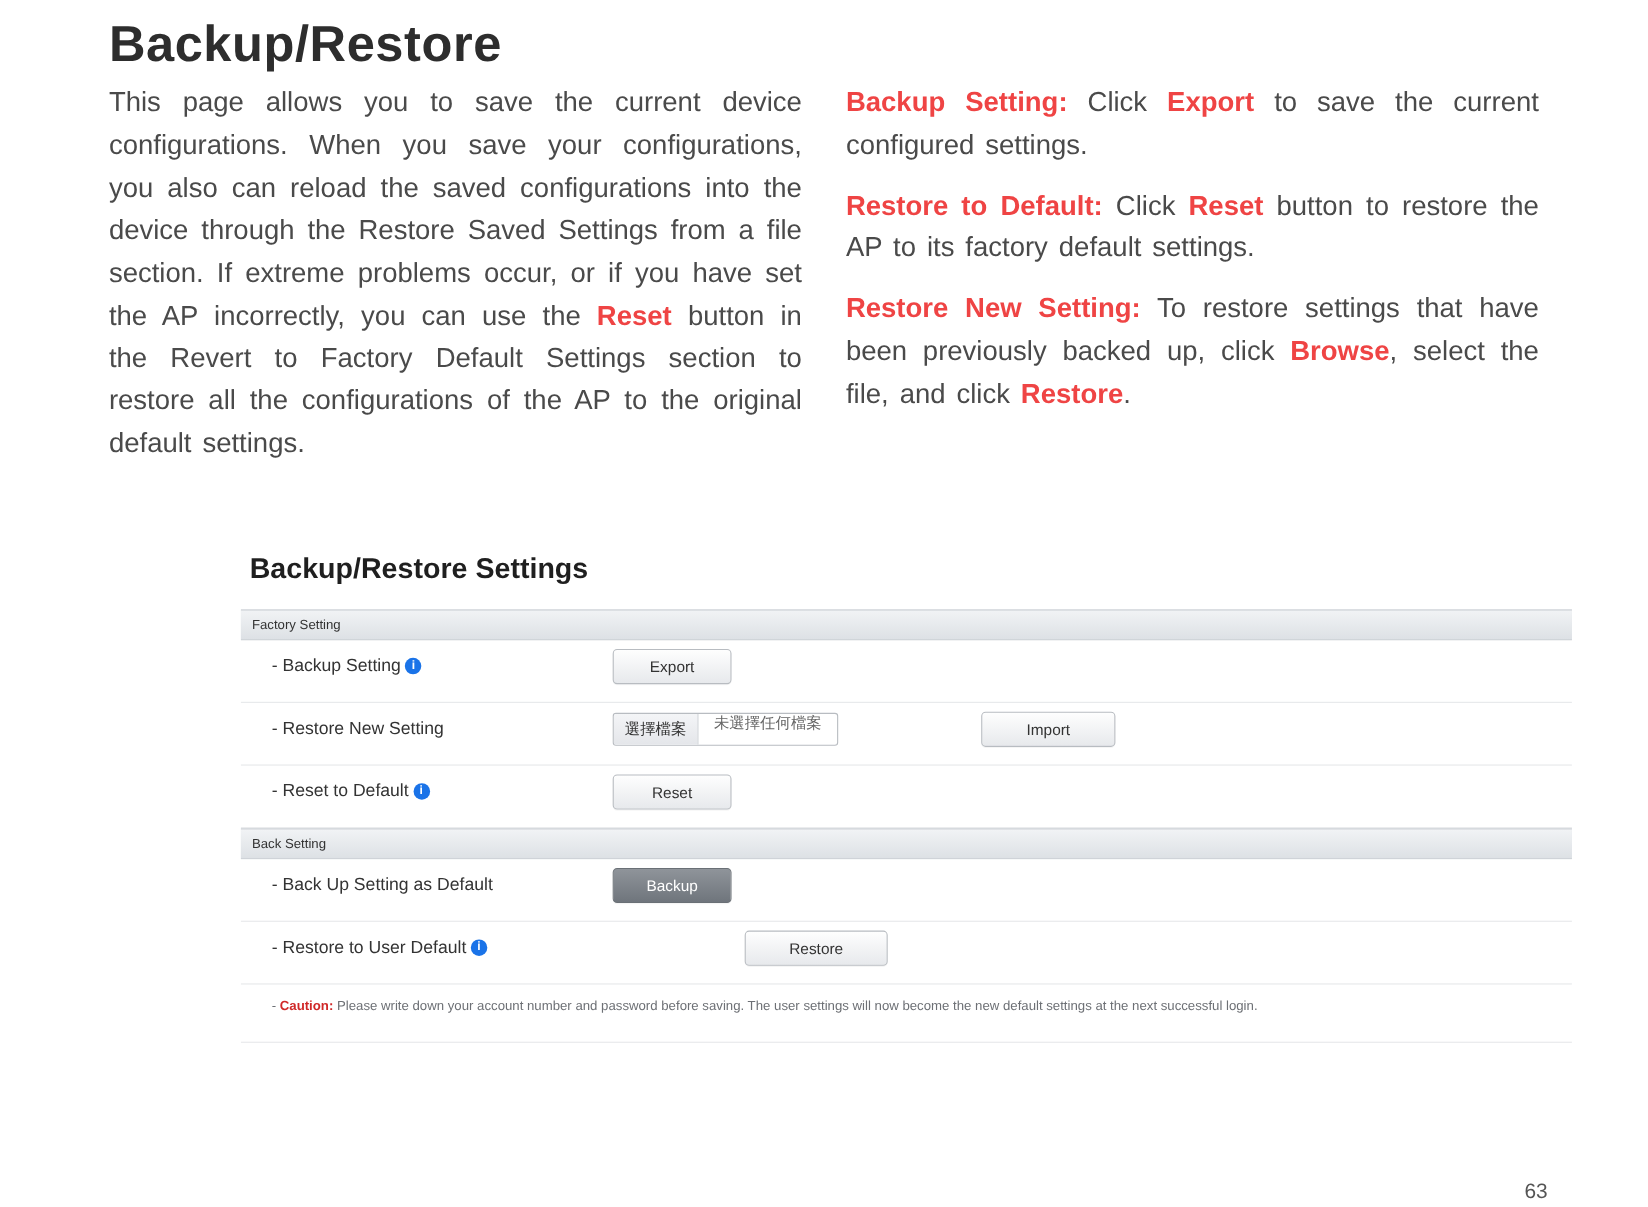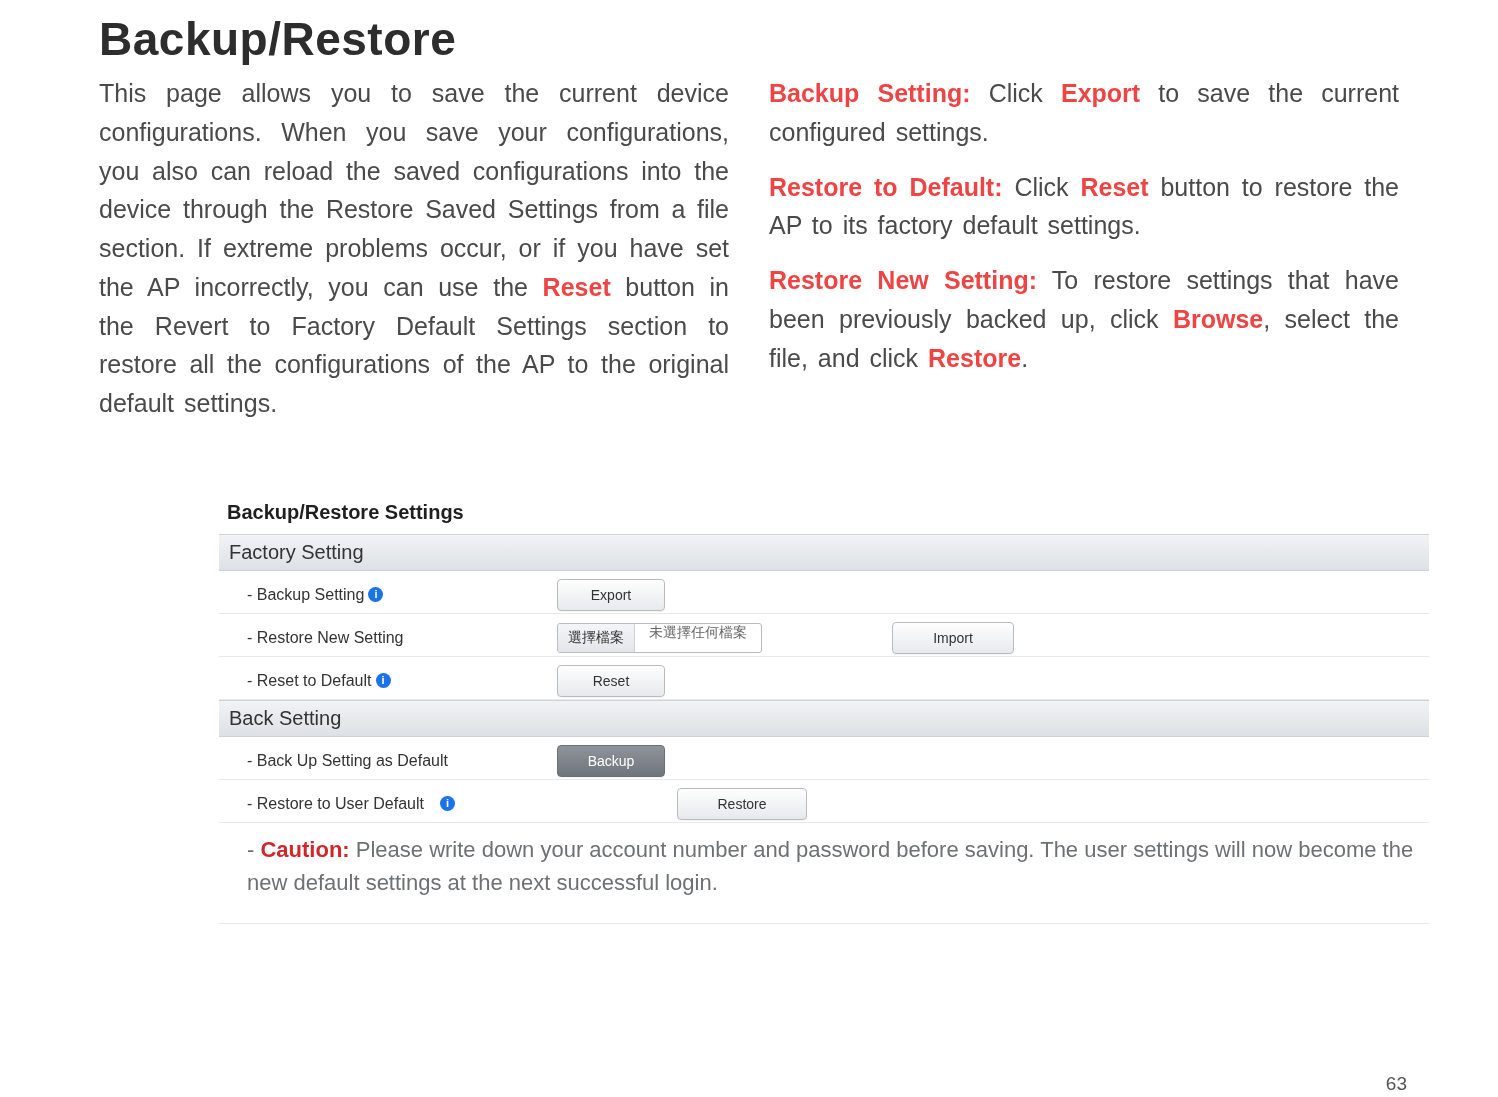--- a/index.html
+++ b/index.html
@@ -4,34 +4,34 @@
 <style>
   html,body{margin:0;padding:0;background:#fff;color:#3b3b3b;font-family:Arial,Helvetica,sans-serif}
   .page{width:1316px;min-height:1097px;margin:12px auto;position:relative;box-sizing:border-box;padding:0 8px 40px 8px}
   .title{font-size:46px;font-weight:700;letter-spacing:0.5px;color:#2d2d2d;margin:0 0 8px 0}
   .cols{display:flex;gap:40px;align-items:flex-start}
   .col{flex:1;font-size:25px;line-height:1.55;color:#4a4a4a;word-spacing:3px}
   .col-left{text-align:justify;text-justify:inter-word}
   .col-right p{margin:0 0 16px 0;text-align:justify;text-justify:inter-word}
   .b{font-weight:700;color:#ef4444}
   .panel-wrap{margin:72px 0 0 120px;width:1210px}
-  .panel-title{font-size:20px;font-weight:700;color:#1f1f1f;padding:6px 0 10px 8px}
-  .section-bar{background:#e1e4e8 linear-gradient(#f1f3f5,#dde1e5);border:1px solid #cfd3d8;border-left:none;border-right:none;font-size:20px;color:#333;padding:6px 10px}
-  .row{display:flex;align-items:center;border-bottom:1px solid #e6e8ea;padding:8px 0 2px 28px;font-size:16px;color:#333}
+  .panel-title{font-size:26px;font-weight:700;color:#1f1f1f;padding:6px 0 22px 8px}
+  .section-bar{background:#e1e4e8 linear-gradient(#f1f3f5,#dde1e5);border:1px solid #cfd3d8;border-left:none;border-right:none;font-size:12px;color:#333;padding:6px 10px}
+  .row{display:flex;align-items:center;border-bottom:1px solid #e6e8ea;padding:8px 0 16px 28px;font-size:16px;color:#333}
   .row .lbl{width:310px;display:flex;align-items:center;gap:4px}
   .info-icon{display:inline-flex;align-items:center;justify-content:center;width:15px;height:15px;border-radius:50%;background:#1a73e8;color:#fff;font-size:11px;font-weight:700;line-height:1}
   .btn{display:inline-flex;align-items:center;justify-content:center;min-width:78px;height:30px;padding:0 14px;font-size:14px;color:#333;background:linear-gradient(#fefefe,#e7e9ec);border:1px solid #b8bcc1;border-radius:4px;box-shadow:0 1px 0 rgba(0,0,0,.04)}
   .btn.dark{background:linear-gradient(#8f949a,#6f757c);color:#fff;border-color:#6a7076}
   .btn.big{min-width:100px}
   .file-ctl{display:inline-flex;align-items:flex-start;border:1px solid #b8bcc1;border-radius:3px;overflow:hidden;height:28px;background:#fff;margin-right:130px}
   .file-ctl .choose{background:linear-gradient(#f4f5f7,#e4e6ea);padding:0 10px;height:100%;display:flex;align-items:center;border-right:1px solid #cfd3d8;font-size:14px;color:#333}
   .file-ctl .nofile{padding:0 14px;font-size:14px;color:#666}
   .btn.import{min-width:92px}
-  .row .indent2{width:430px;display:flex;align-items:center;gap:16px}
-  .caution-row{padding:10px 0 24px 28px;font-size:22px;color:#6d7075;line-height:1.5}
+  .row .indent2{width:430px;display:flex;align-items:center;gap:4px}
+  .caution-row{padding:10px 0 24px 28px;font-size:12px;color:#6d7075;line-height:1.5}
   .caution-word{color:#d02828;font-weight:700}
   .last-line{border-bottom:1px solid #e6e8ea}
   .pagenum{position:absolute;left:0;right:0;bottom:14px;text-align:right;font-size:19px;color:#555}
   .row-backup .lbl, .row-restore-default .lbl{width:310px}
 </style>
 </head>
 <body>
 
 <div class="page">
   <h1 class="title">Backup/Restore</h1>

